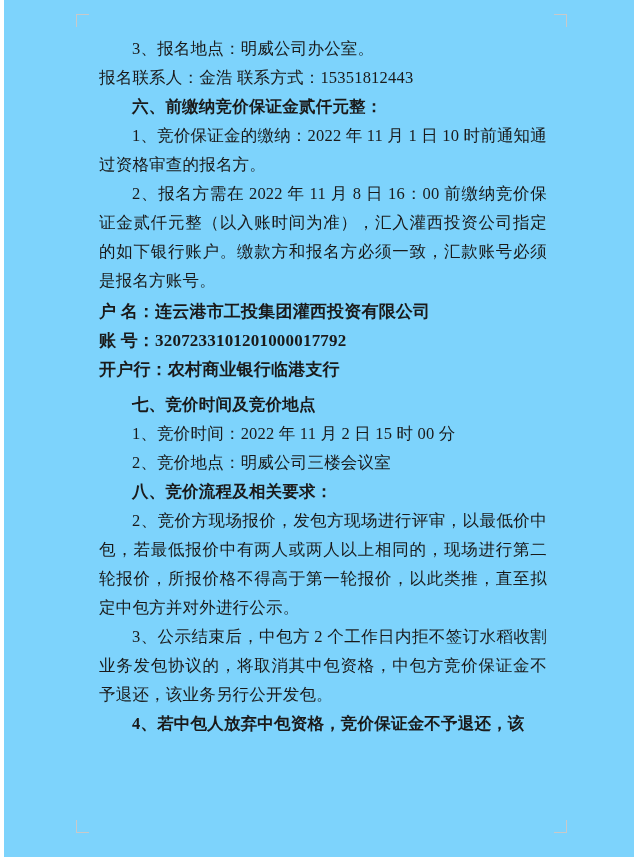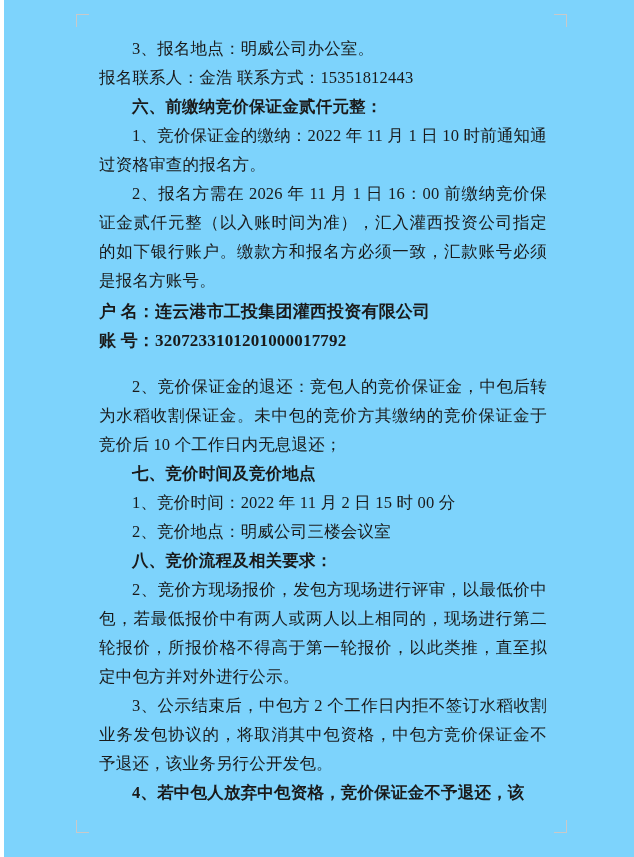--- a/index.html
+++ b/index.html
@@ -64,21 +64,21 @@
   .bank-line {
     font-weight: bold;
     font-size: 17px;
     line-height: 29px;
     margin: 0;
     text-indent: 0;
     letter-spacing: 0.2px;
   }
   .bank-block {
     margin-top: 2px;
-    margin-bottom: 17px;
+    margin-bottom: 6px;
   }
   .nowrap-label {
     white-space: nowrap;
   }
 </style>
 </head>
 <body>
 
 <div class="page">
 
@@ -90,32 +90,34 @@
   <div class="doc-body">
 
     <p class="para indent">3、报名地点：明威公司办公室。</p>
 
     <p class="para">报名联系人：金浩   联系方式：15351812443</p>
 
     <p class="para heading">六、前缴纳竞价保证金贰仟元整：</p>
 
     <p class="para indent">1、竞价保证金的缴纳：2022 年 11 月 1 日 10 时前通知通过资格审查的报名方。</p>
 
-    <p class="para indent">2、报名方需在 2026 年 11 月 1 日 16：00 前缴纳竞价保证金贰仟元整（以入账时间为准），汇入灌西投资公司指定的如下银行账户。缴款方和报名方必须一致，汇款账号必须是报名方账号。</p>
+    <p class="para indent">2、报名方需在 2022 年 11 月 8 日 16：00 前缴纳竞价保证金贰仟元整（以入账时间为准），汇入灌西投资公司指定的如下银行账户。缴款方和报名方必须一致，汇款账号必须是报名方账号。</p>
 
     <div class="bank-block">
       <p class="bank-line">
         <span class="nowrap-label">户  名：</span><span>连云港市工投集团灌西投资有限公司</span>
       </p>
       <p class="bank-line">
         <span class="nowrap-label">账  号：</span><span>3207233101201000017792</span>
       </p>
+      <p class="bank-line">
+        <span class="nowrap-label">开户行：</span><span>农村商业银行临港支行</span>
+      </p>
     </div>
 
-    <p class="para indent">2、竞价保证金的退还：竞包人的竞价保证金，中包后转为水稻收割保证金。未中包的竞价方其缴纳的竞价保证金于竞价后 10 个工作日内无息退还；</p>
 
     <p class="para heading">七、竞价时间及竞价地点</p>
 
     <p class="para indent">1、竞价时间：2022 年 11 月 2 日 15 时 00 分</p>
 
     <p class="para indent">2、竞价地点：明威公司三楼会议室</p>
 
     <p class="para heading">八、竞价流程及相关要求：</p>
 
 

